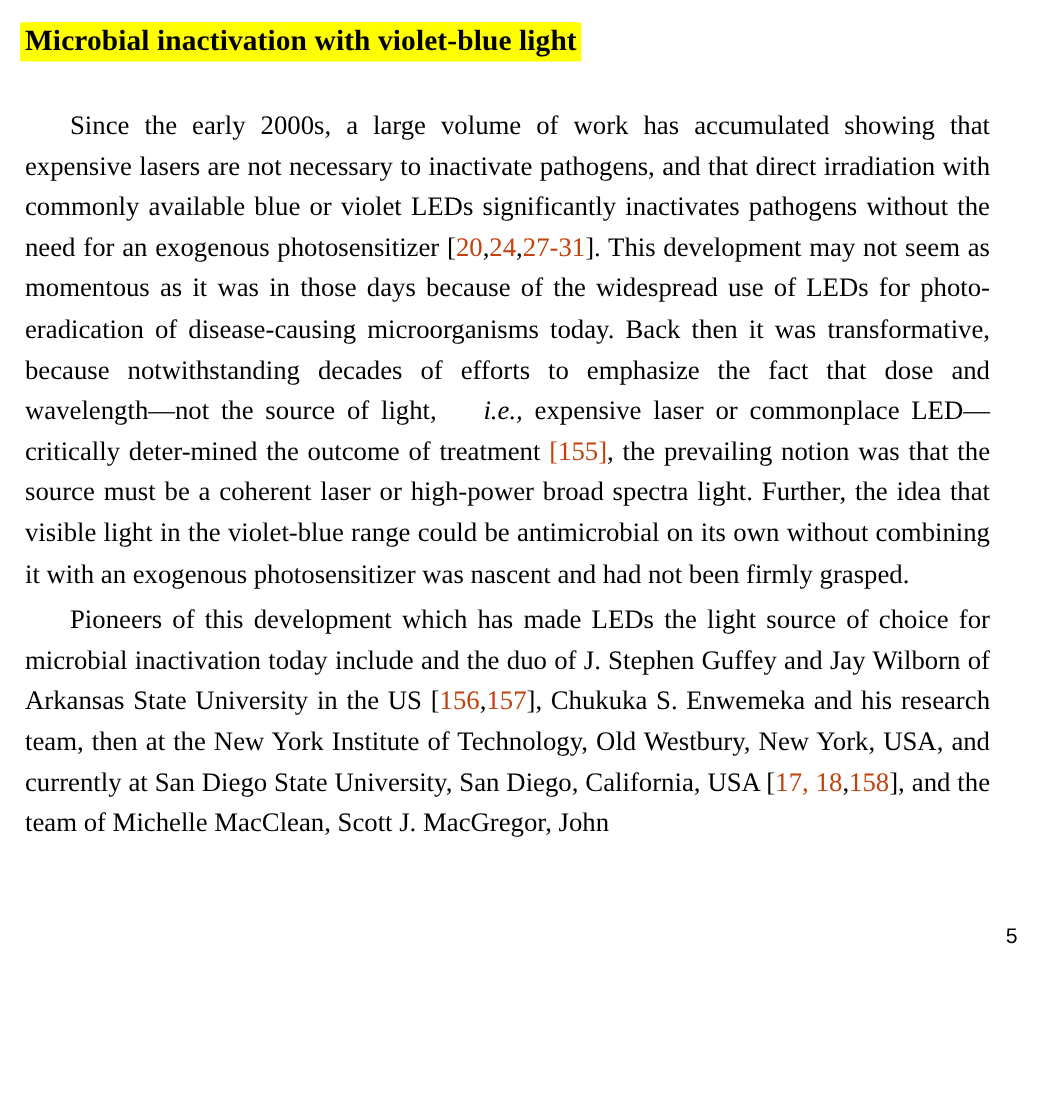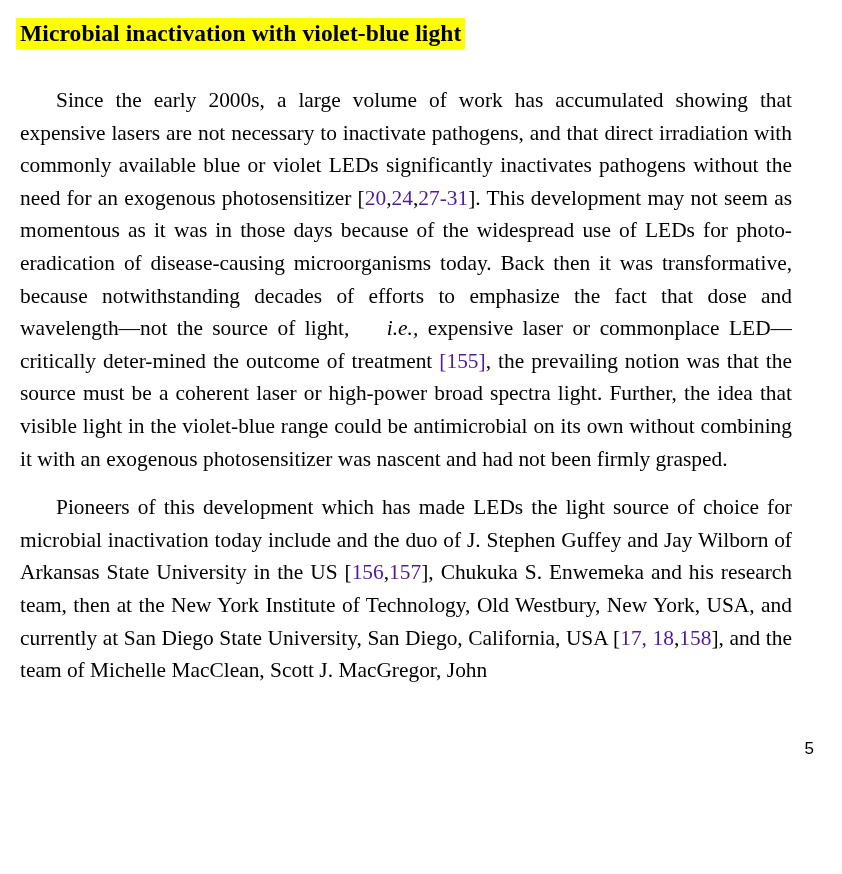--- a/index.html
+++ b/index.html
@@ -54,29 +54,29 @@
     margin: 0;
     text-align: justify;
     text-justify: inter-word;
     font-size: 21.4px;
     line-height: 32.6px;
     color: #000000;
     hyphens: manual;
     word-spacing: 0px;
   }
   p.para + p.para {
-    margin-top: 16px;
+    margin-top: 4px;
   }
   .indent {
     display: inline-block;
     width: 36px;
   }
 
   .ref {
-    color: #4c1d95;
+    color: #c2410c;
   }
   .it {
     font-style: italic;
     margin-left: 28px;
   }
 
   
   .page-number {
     position: absolute;
     right: 28px;

